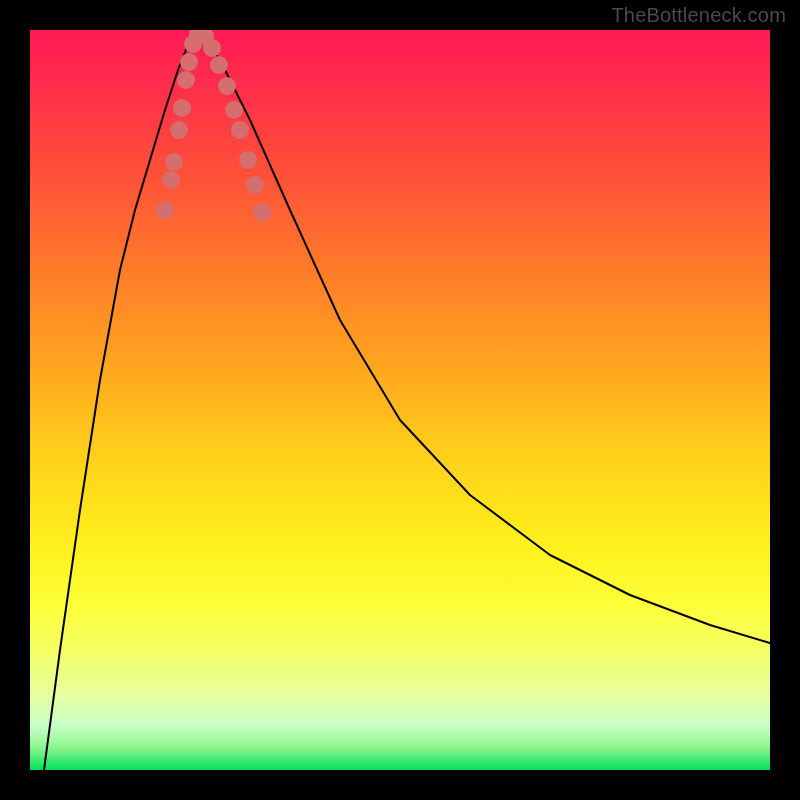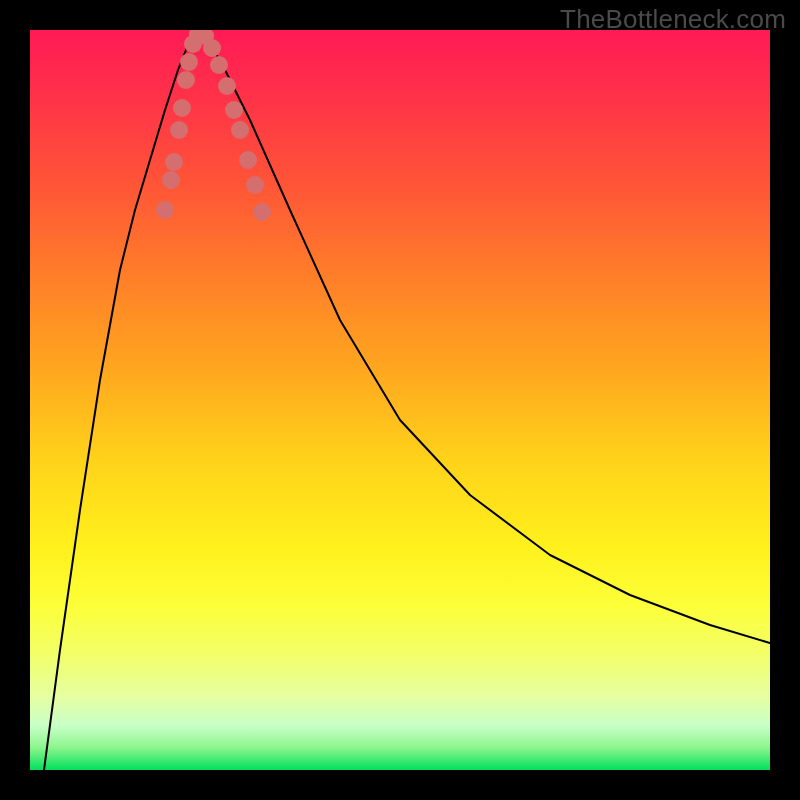--- a/index.html
+++ b/index.html
@@ -45,21 +45,21 @@
       #c8ffc8 94%,
       #8cf58c 97%,
       #00e05c 100%
     );
   }
   .watermark {
     position: absolute;
     top: 4px;
     right: 14px;
     color: #4a4a4a;
-    font-size: 26px;
+    font-size: 20px;
     letter-spacing: 0.2px;
     user-select: none;
   }
   svg.curves {
     position: absolute;
     inset: 0;
   }
 </style>
 </head>
 <body>

